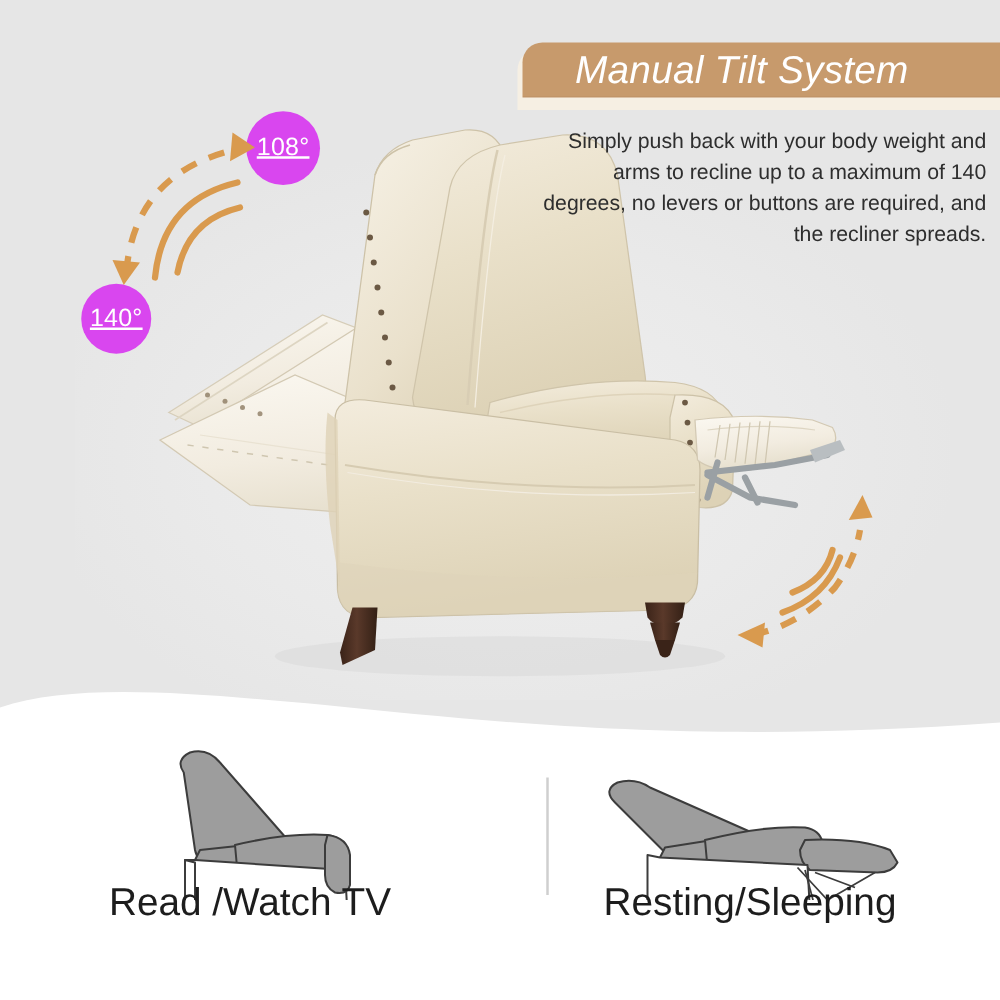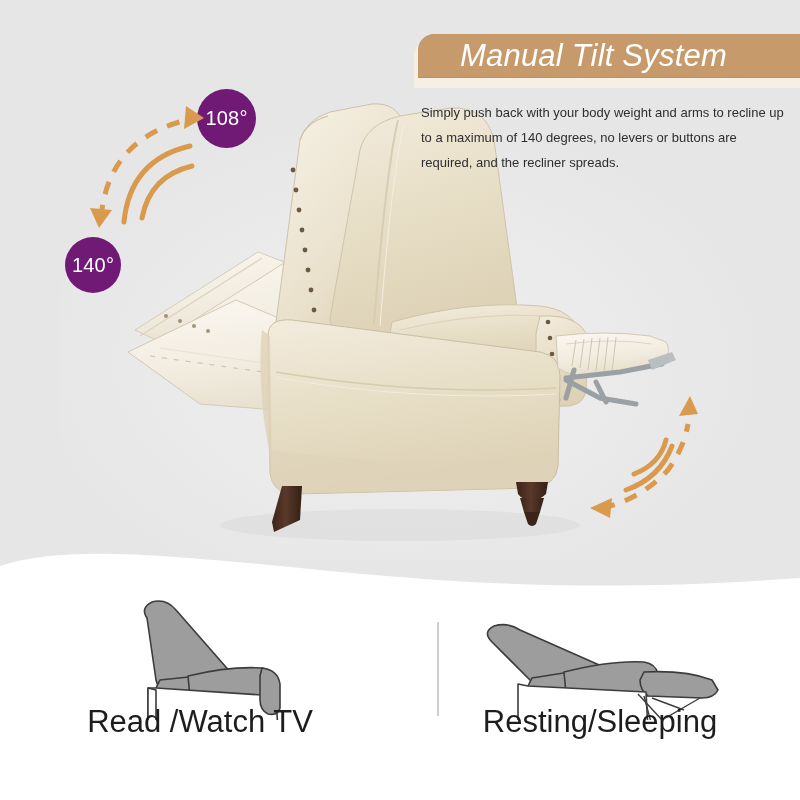--- a/index.html
+++ b/index.html
@@ -67,43 +67,45 @@
     color: #ffffff;
     letter-spacing: 0.2px;
     white-space: nowrap;
   }
 
   
   #description {
     position: absolute;
     left: 421px; top: 100px;
     width: 368px;
-    font-size: 13px;
+    font-size: 17px;
     line-height: 25px;
     color: #2e2e2e;
+    text-align: right;
   }
 
   
   .badge {
     position: absolute;
     border-radius: 50%;
-    background: #701a75;
+    background: #d946ef;
     color: #ffffff;
     display: flex;
     align-items: center;
     justify-content: center;
     font-size: 20px;
     letter-spacing: 0.2px;
+    text-decoration: underline;
   }
   #badge-108 {
     left: 197px; top: 89px;
     width: 59px; height: 59px;
   }
   #badge-140 {
-    left: 65px; top: 237px;
+    left: 65px; top: 227px;
     width: 56px; height: 56px;
   }
 
   
   .arrow-layer {
     position: absolute;
     left: 0; top: 0;
     width: 800px; height: 600px;
     pointer-events: none;
   }

